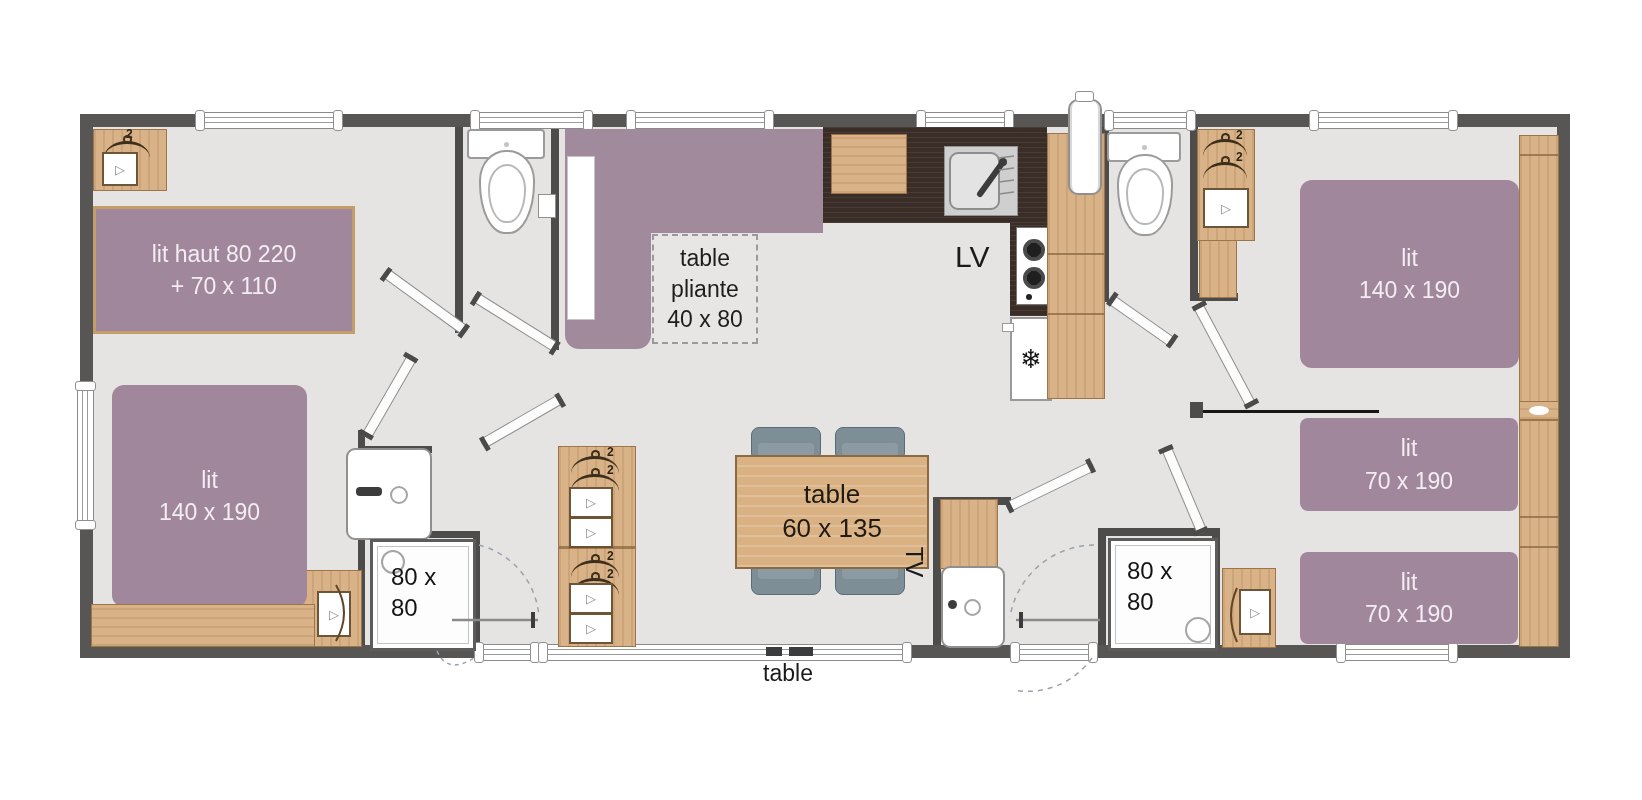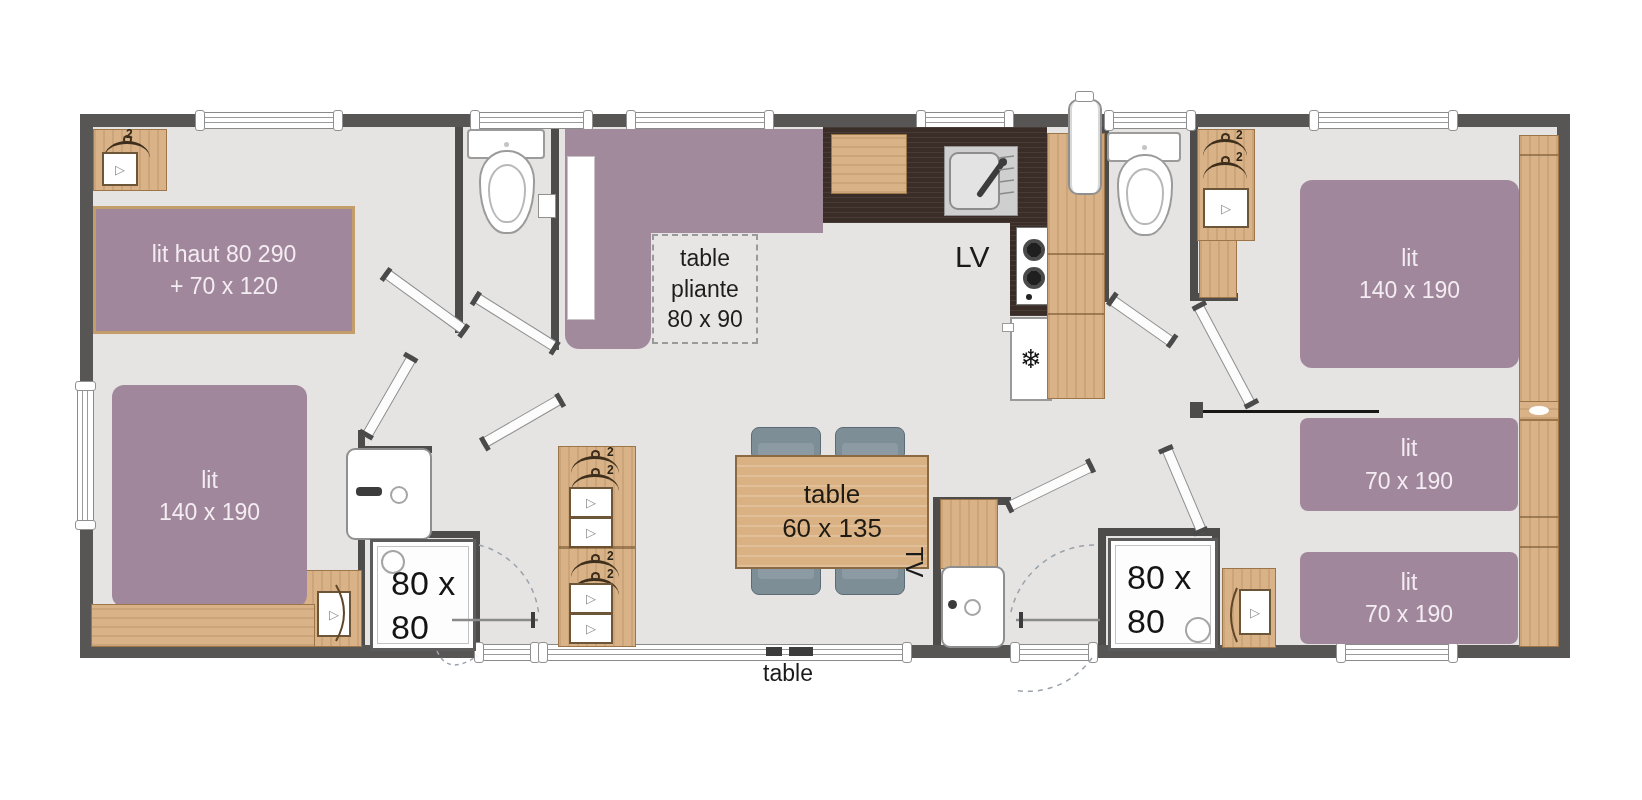--- a/index.html
+++ b/index.html
@@ -41,21 +41,21 @@
   .door::before{left:-1px;} .door::after{right:-1px;}
   .wc-tank{background:#fff;border:2px solid #9b9b9b;border-radius:4px;}
   .wc-tank::after{content:"";position:absolute;left:50%;top:50%;width:5px;height:5px;margin:-2px;
        border-radius:50%;background:#c4c4c4;}
   .wc-bowl{background:#fff;border:2px solid #9b9b9b;border-radius:48% 48% 46% 46%/36% 36% 60% 60%;}
   .wc-bowl::after{content:"";position:absolute;left:7px;right:7px;top:12px;bottom:9px;border:2px solid #b8b8b8;
        border-radius:50% 50% 46% 46%/42% 42% 56% 56%;}
   .white-unit{background:#fff;border:2px solid #8f8f8f;border-radius:9px;}
   .shower{background:#fdfdfd;border:3px solid #5c5c5c;box-shadow:inset 0 0 0 4px #fff,inset 0 0 0 5px #c3c3c3;}
   .drain{border:2px solid #a5a5a5;border-radius:50%;background:#fff;}
-  .showertxt{color:#141414;font-size:34px;line-height:1.3;}
+  .showertxt{color:#141414;font-size:24px;line-height:1.3;}
   .hanger{border-top:3px solid #3d2f1c;border-radius:50% 50% 0 0/100% 100% 0 0;height:14px;}
   .hanger::before{content:"";position:absolute;left:50%;top:-9px;width:5px;height:5px;margin-left:-4px;
        border:2px solid #3d2f1c;border-radius:50%;border-bottom-color:transparent;}
   .cnt{font-size:12px;color:#2c2417;font-weight:bold;}
   .drawer{background:#fff;border:2px solid #6d5638;display:flex;align-items:center;justify-content:center;}
   .drawer::before{content:"\25B7";font-family:"DejaVu Sans",sans-serif;color:#8c8c8c;font-size:13px;}
   .chair{background:#7e8e97;border:1px solid #5c6c76;border-radius:8px;}
   .chair-n::after{content:"";position:absolute;left:6px;right:6px;bottom:2px;height:15px;background:#8c9aa3;border-radius:4px;}
   .chair-s::after{content:"";position:absolute;left:6px;right:6px;top:2px;height:15px;background:#8c9aa3;border-radius:4px;}
   .burner{position:absolute;border-radius:50%;background:radial-gradient(circle,#1f1f1f 0 45%,#4a4a4a 46% 70%,#1f1f1f 71%);}
@@ -104,35 +104,35 @@
   <div class="abs" style="left:789px;top:647px;width:24px;height:9px;background:#3c3c3c;"></div>
   <div class="abs win-h" style="left:1013px;top:644px;width:80px;"></div>
   <div class="abs win-h" style="left:1339px;top:644px;width:114px;"></div>
 
   <div class="abs wood" style="left:93px;top:129px;width:72px;height:60px;">
     <span class="abs cnt" style="left:32px;top:-3px;">2</span>
     <span class="abs hanger" style="left:10px;top:11px;width:46px;"></span>
     <span class="abs drawer" style="left:8px;top:22px;width:32px;height:30px;"></span>
   </div>
   <div class="abs bed bunkframe" style="left:93px;top:206px;width:256px;height:122px;">
-    <span>lit haut 80 290</span>
-    <span>+ 70 x 120</span>
+    <span>lit haut 80 220</span>
+    <span>+ 70 x 110</span>
   </div>
 
   <div class="abs wc-tank" style="left:467px;top:129px;width:74px;height:26px;"></div>
   <div class="abs wc-bowl" style="left:479px;top:150px;width:52px;height:80px;"></div>
   <div class="abs" style="left:538px;top:194px;width:16px;height:22px;background:#fff;border:1px solid #8f8f8f;"></div>
 
   <div class="abs sofa" style="left:565px;top:129px;width:258px;height:104px;"></div>
   <div class="abs sofa" style="left:565px;top:129px;width:86px;height:220px;border-radius:0 0 14px 14px;"></div>
   <div class="abs" style="left:567px;top:156px;width:26px;height:162px;background:#fff;border:1px solid #c9c2c6;"></div>
   <div class="abs dashedbox" style="left:652px;top:234px;width:102px;height:106px;">
     <span>table</span>
     <span>pliante</span>
-    <span>80 x 90</span>
+    <span>40 x 80</span>
   </div>
 
   <div class="abs counter" style="left:823px;top:127px;width:224px;height:96px;"></div>
   <div class="abs wood-h" style="left:831px;top:134px;width:74px;height:58px;"></div>
   <div class="abs" style="left:944px;top:146px;width:72px;height:68px;background:#cfcfcf;border:1px solid #949494;"></div>
   <div class="abs" style="left:949px;top:152px;width:47px;height:54px;background:#e3e3e3;border:2px solid #8d8d8d;border-radius:9px;"></div>
   <div class="abs counter" style="left:1010px;top:223px;width:37px;height:93px;"></div>
   <div class="abs" style="left:1016px;top:227px;width:34px;height:76px;background:#fff;border:1px solid #777;">
     <span class="burner" style="left:6px;top:11px;width:22px;height:22px;"></span>
     <span class="burner" style="left:6px;top:39px;width:22px;height:22px;"></span>

